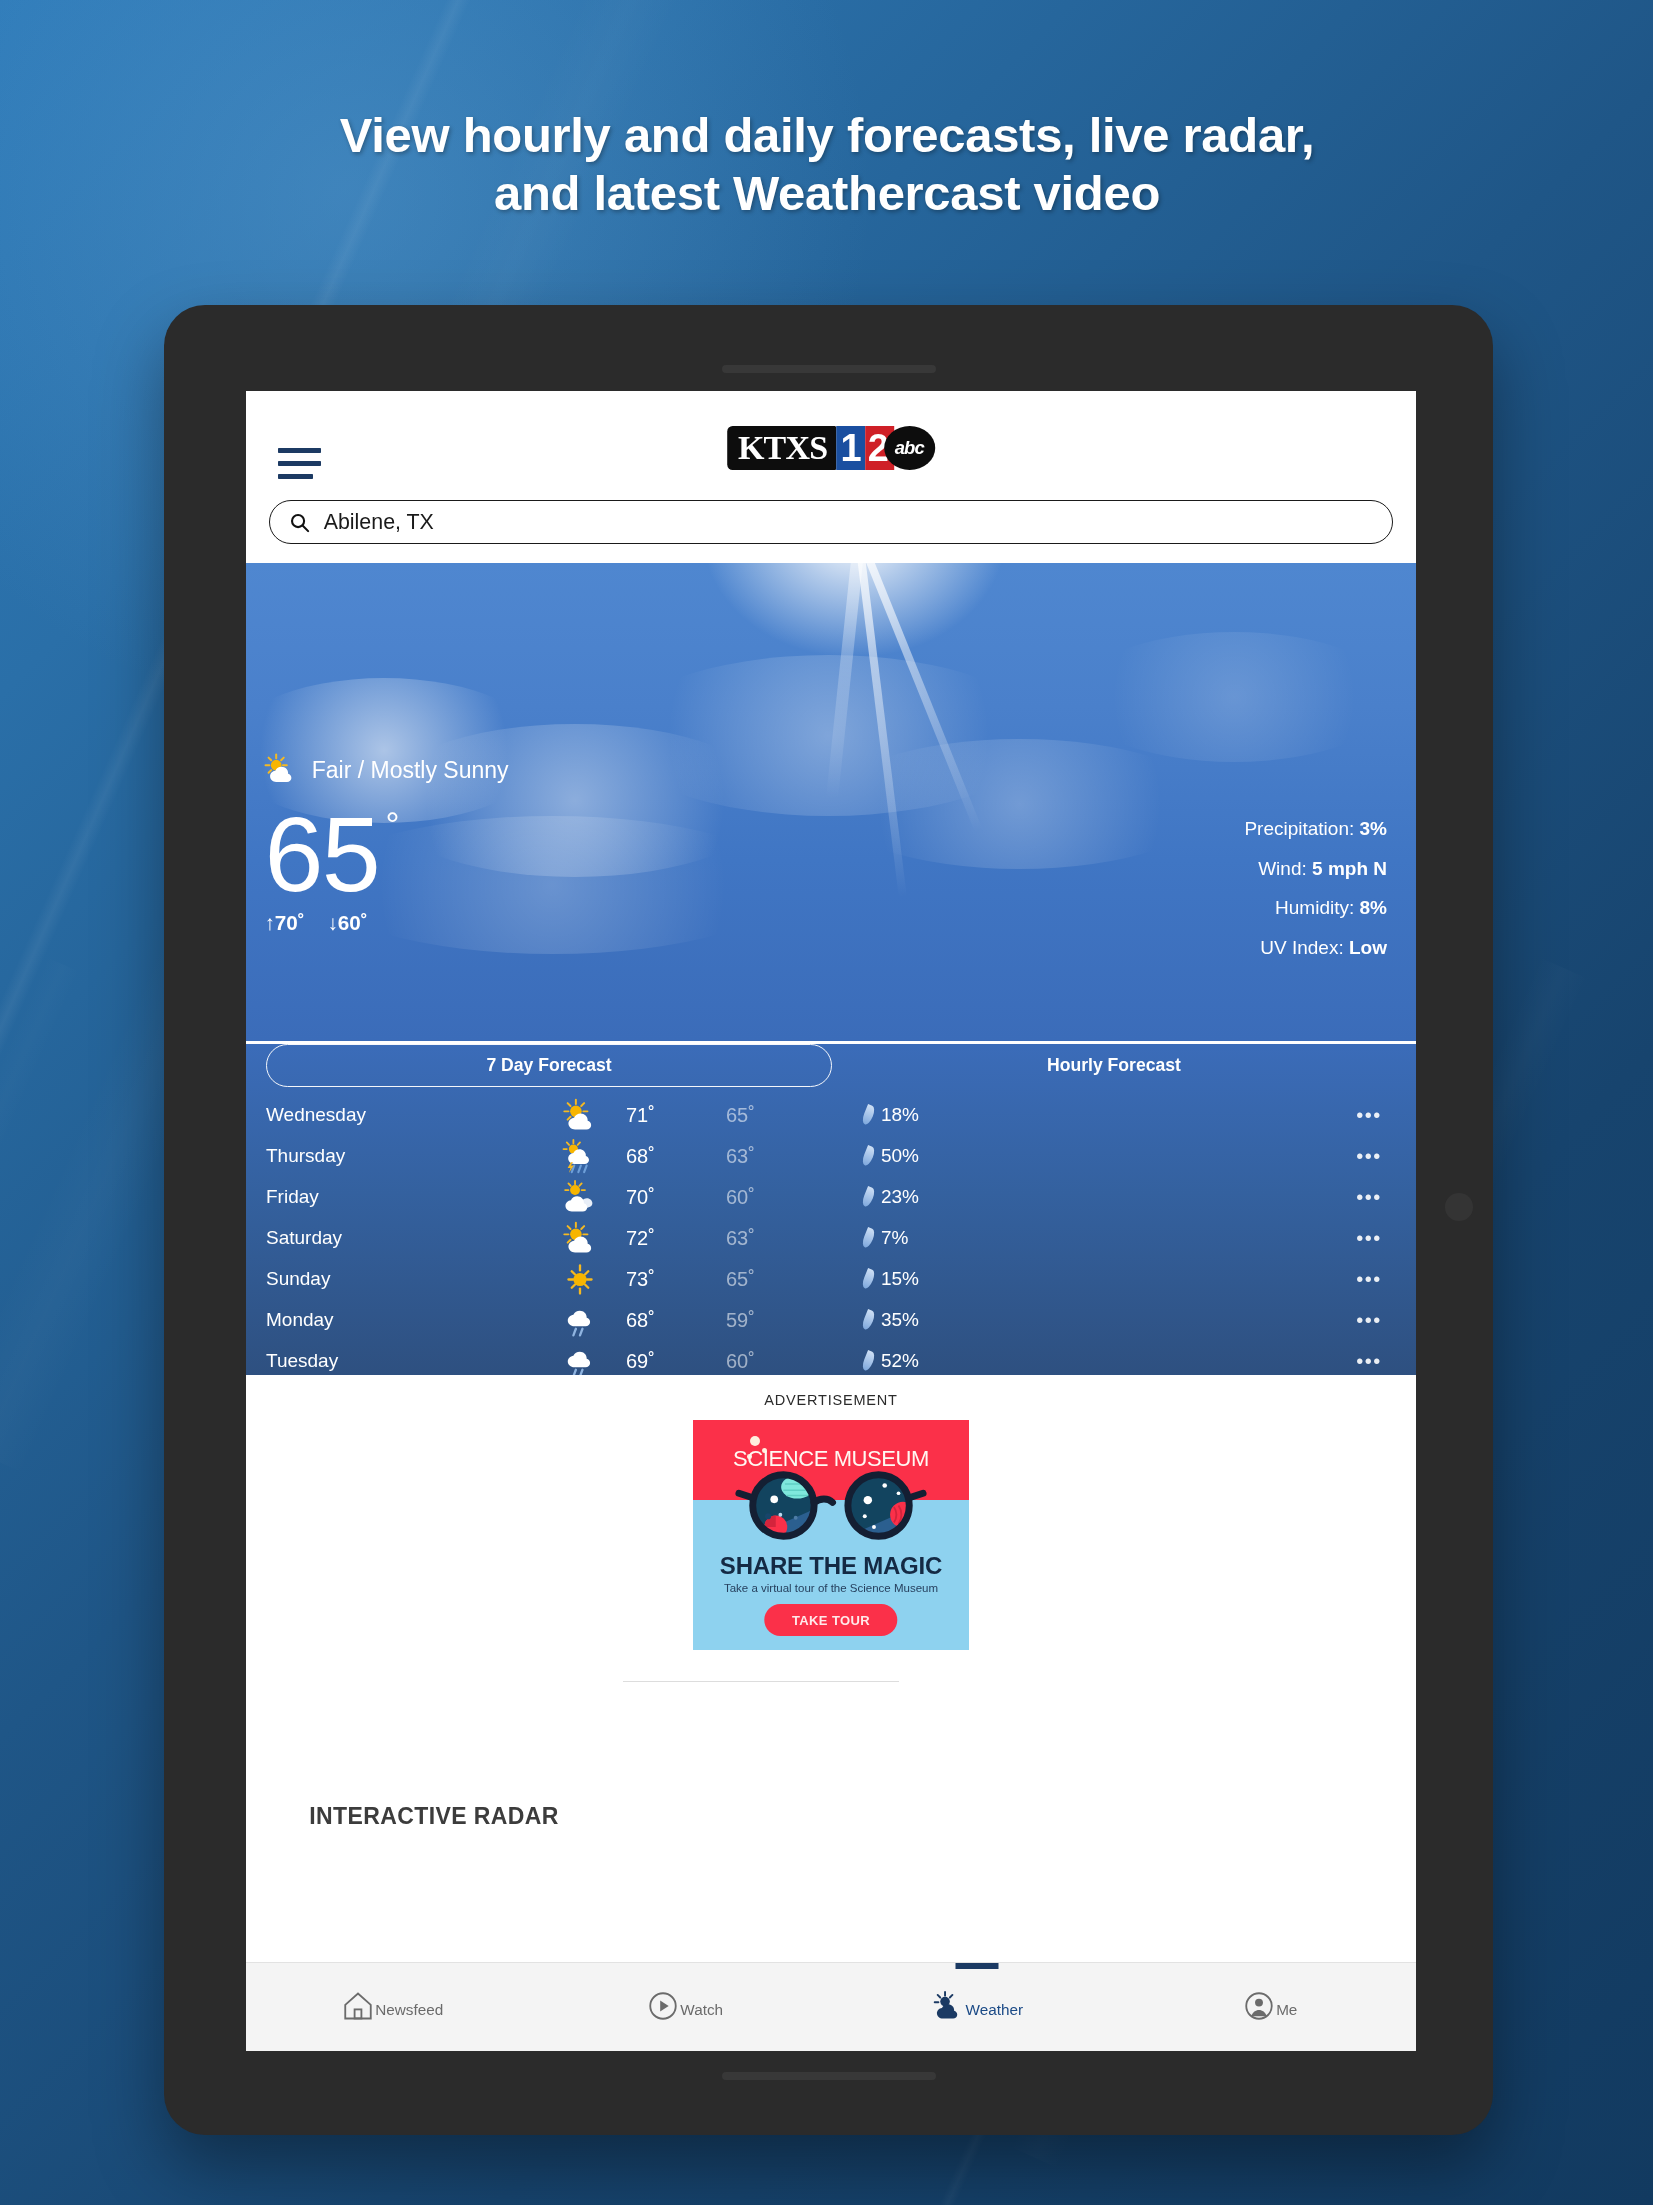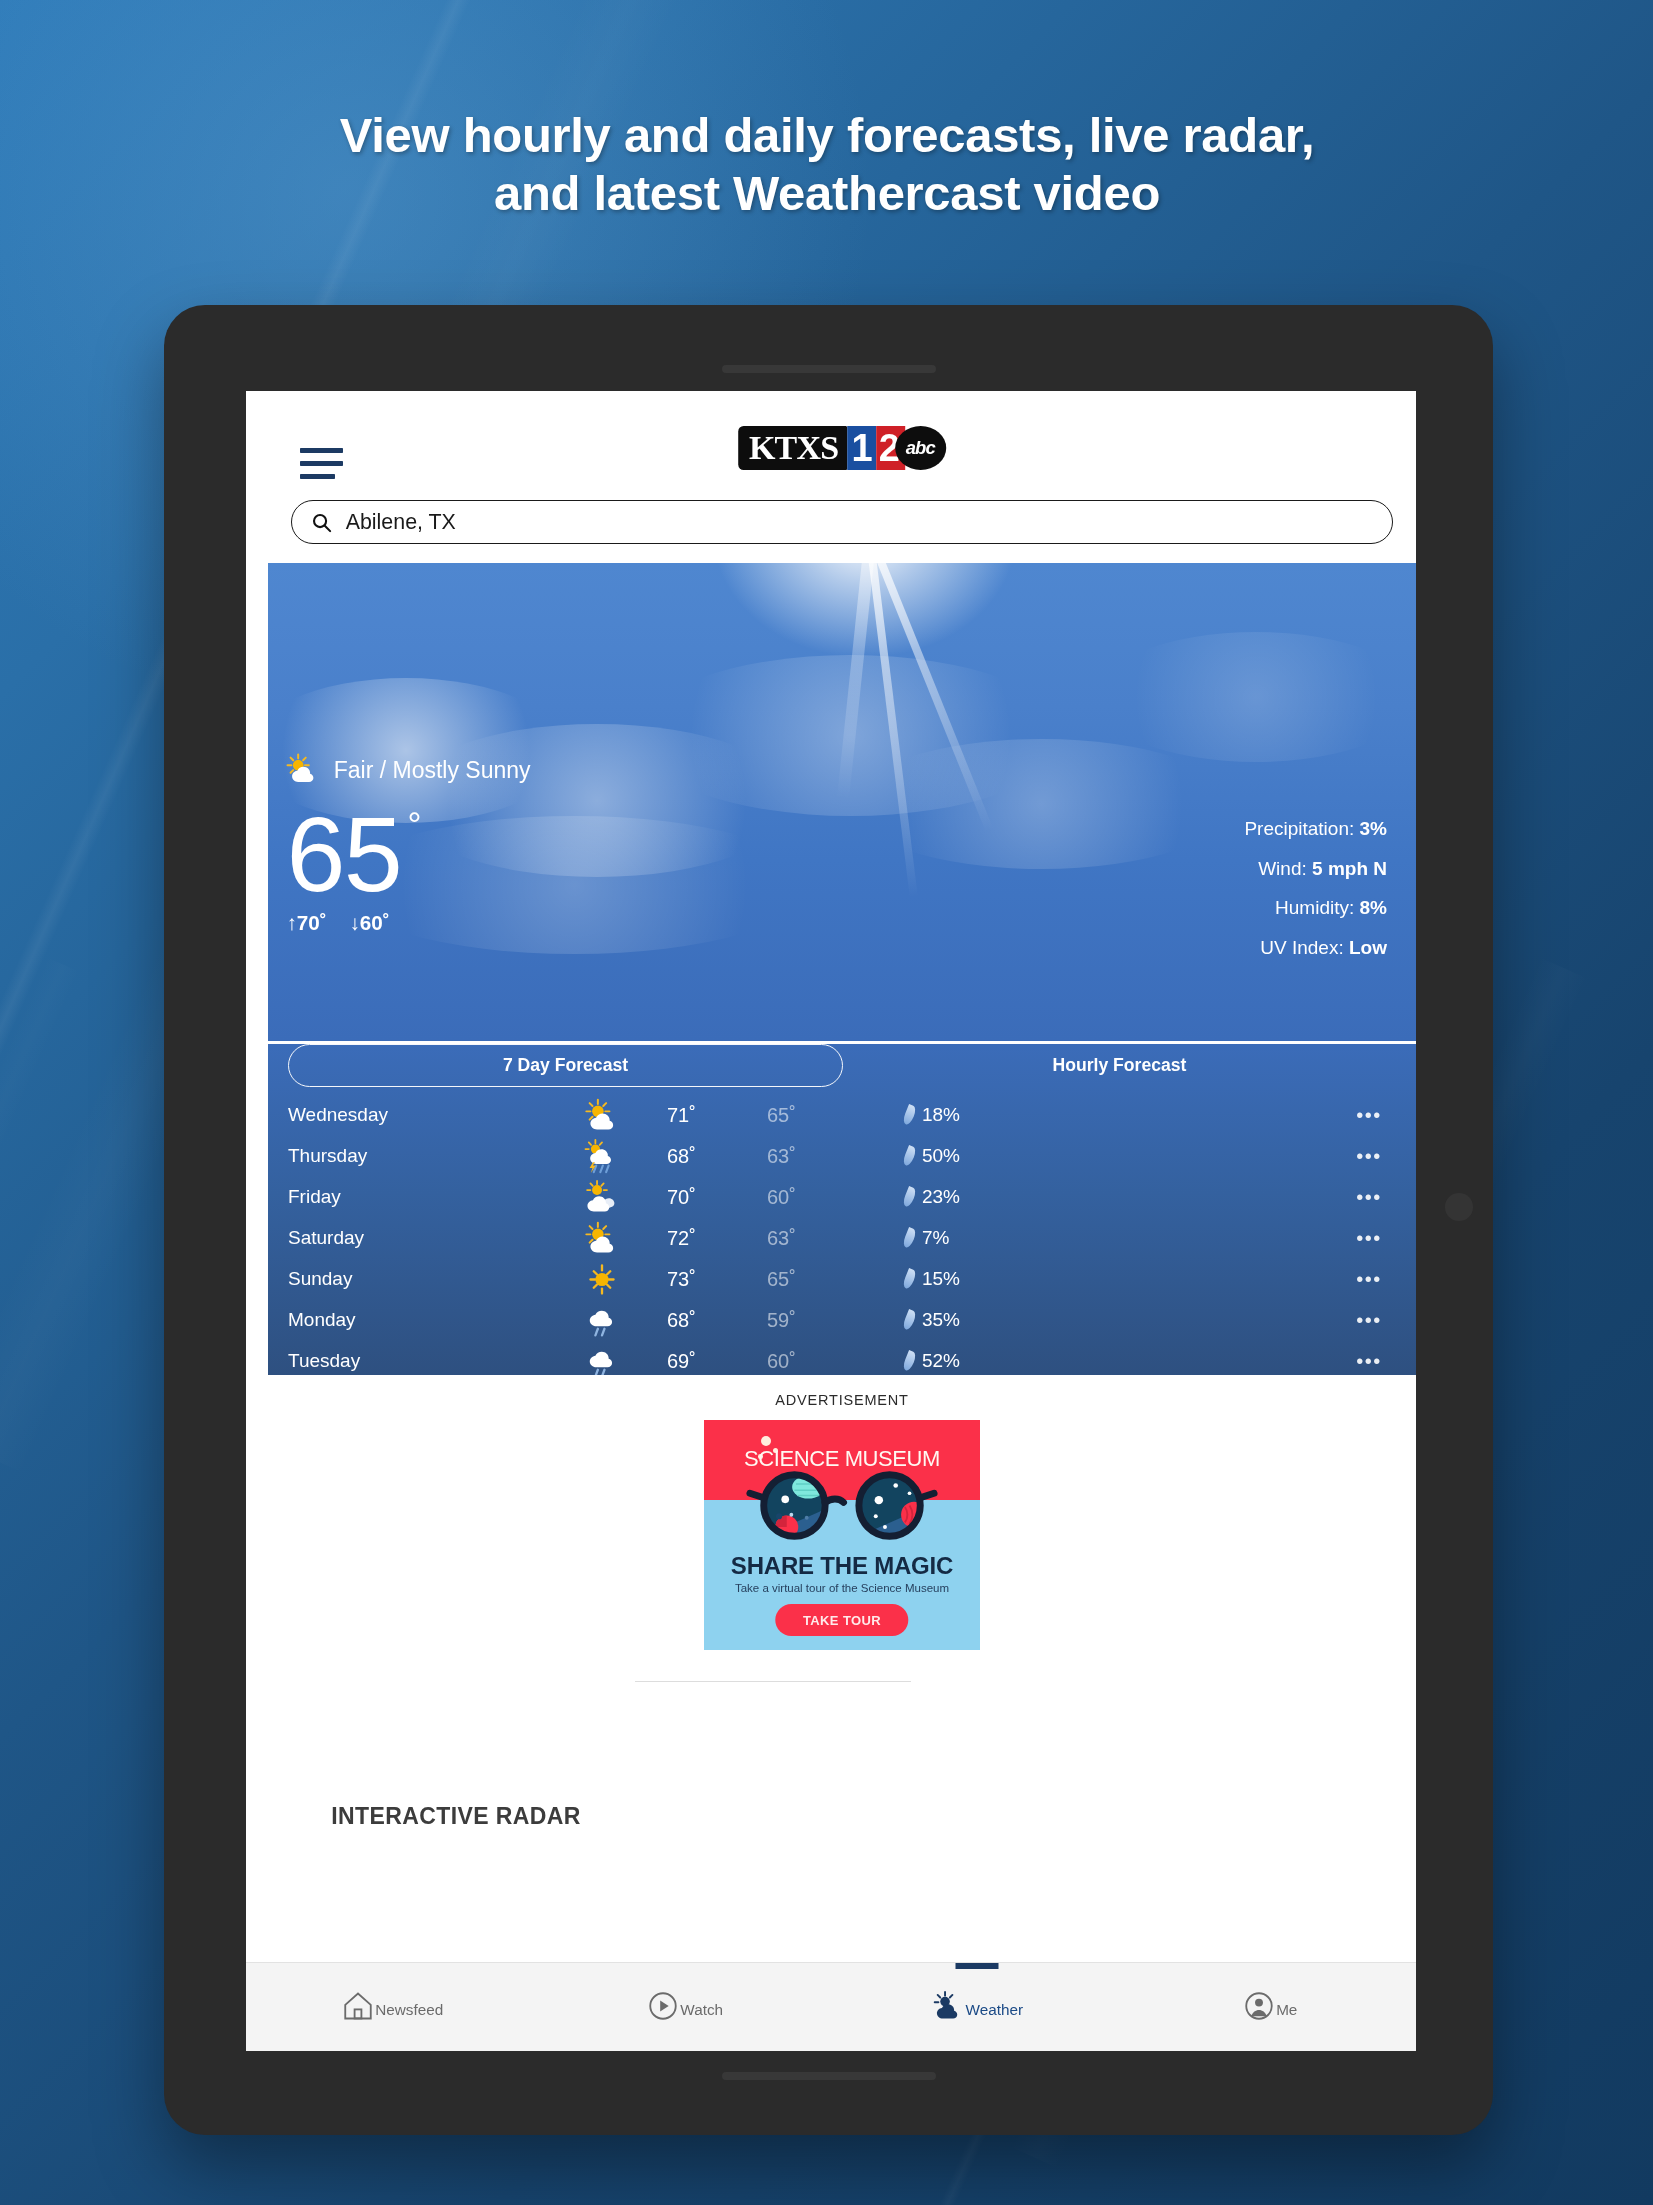--- a/index.html
+++ b/index.html
@@ -65,21 +65,20 @@
     width: 27.6px; height: 27.6px; border-radius: 50%;
     background: #343434;
   }
 
   #screen {
     position: absolute;
     left: 82px; top: 86px;
     width: 1170px; height: 1660px;
     background: #ffffff;
     overflow: hidden;
-    padding-left: 22px;
   }
 
   
   #app-header {
     height: 172px; background: #ffffff; position: relative;
   }
   #hamburger {
     position: absolute; left: 32px; top: 57px;
     width: 43px; height: 31px;
     display: flex; flex-direction: column; justify-content: space-between;
@@ -200,21 +199,21 @@
     border-radius: 23px;
   }
   #rows { margin-top: 7.7px; }
   .f-row {
     display: flex; align-items: center;
     height: 41px;
     color: #ffffff;
   }
   .f-day { width: 268px; font-size: 19px; }
   .f-icon { width: 92px; display:flex; justify-content:center; }
-  .f-hi { width: 100px; font-size: 20px; text-align: left; margin-left: 19px; }
+  .f-hi { width: 100px; font-size: 20px; text-align: left; }
   .f-lo { width: 138px; font-size: 20px; color: rgba(255,255,255,0.55); }
   .f-pop { flex: 1; display:flex; align-items:center; gap: 7.7px; font-size: 19px; }
   .f-more { width: 54px; text-align:center; font-size: 20px; color: rgba(255,255,255,0.9); letter-spacing: 1.5px; }
   .drop {
     width: 9.2px; height: 20px;
     background: linear-gradient(180deg,#cfe0f5,#7ea8dd);
     border-radius: 0 60% 60% 60%;
     transform: rotate(22deg);
   }
 

